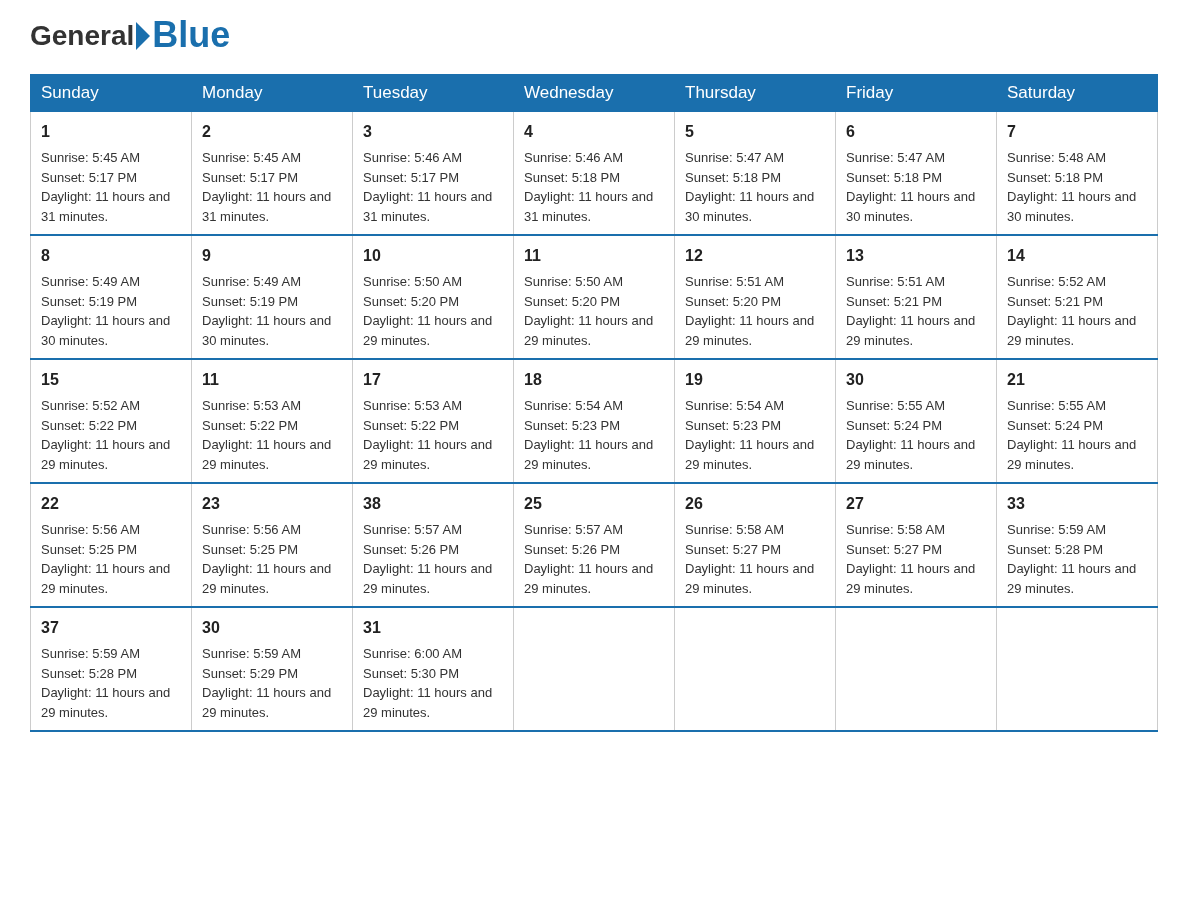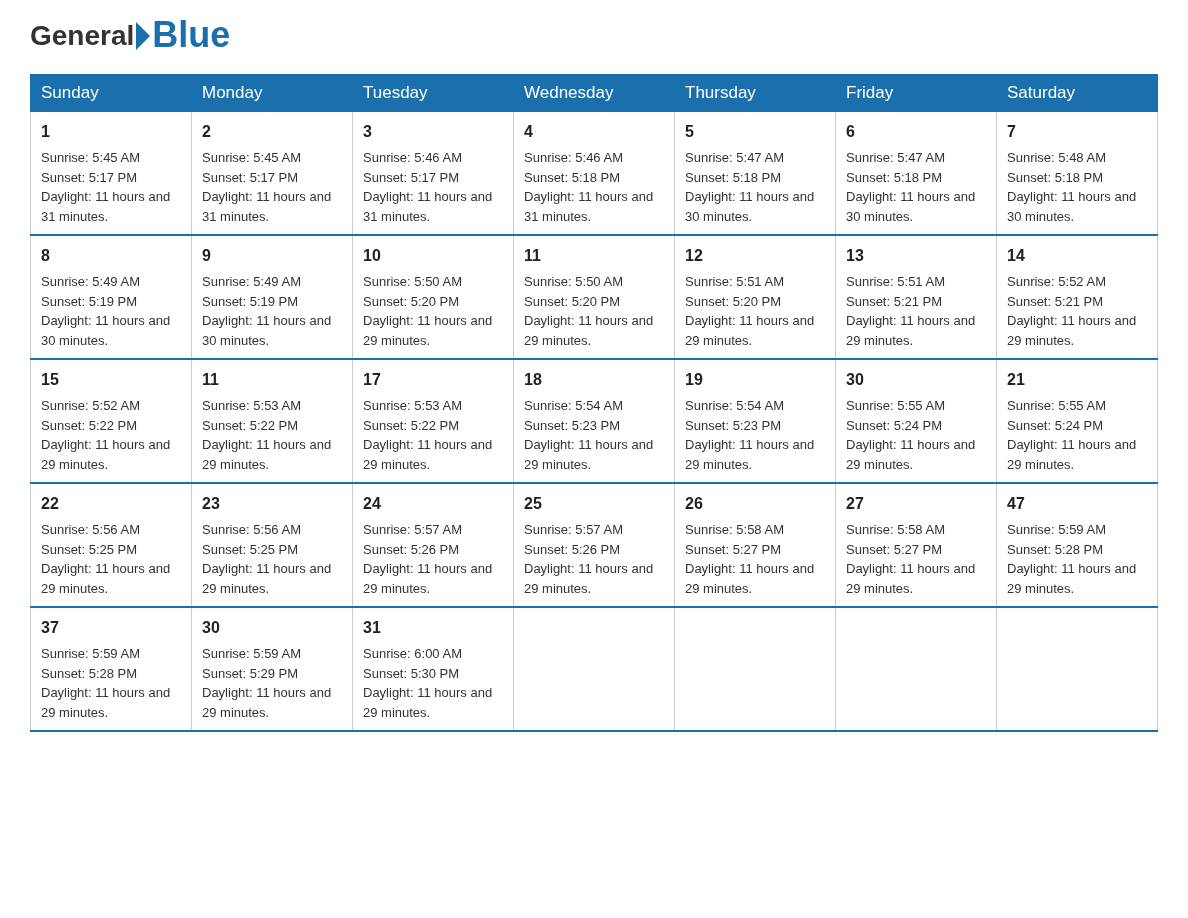--- a/index.html
+++ b/index.html
@@ -128,25 +128,25 @@
         <td><span class="day-number">11</span>Sunrise: 5:53 AM<br>Sunset: 5:22 PM<br>Daylight: 11 hours and 29 minutes.</td>
         <td><span class="day-number">17</span>Sunrise: 5:53 AM<br>Sunset: 5:22 PM<br>Daylight: 11 hours and 29 minutes.</td>
         <td><span class="day-number">18</span>Sunrise: 5:54 AM<br>Sunset: 5:23 PM<br>Daylight: 11 hours and 29 minutes.</td>
         <td><span class="day-number">19</span>Sunrise: 5:54 AM<br>Sunset: 5:23 PM<br>Daylight: 11 hours and 29 minutes.</td>
         <td><span class="day-number">30</span>Sunrise: 5:55 AM<br>Sunset: 5:24 PM<br>Daylight: 11 hours and 29 minutes.</td>
         <td><span class="day-number">21</span>Sunrise: 5:55 AM<br>Sunset: 5:24 PM<br>Daylight: 11 hours and 29 minutes.</td>
       </tr>
       <tr>
         <td><span class="day-number">22</span>Sunrise: 5:56 AM<br>Sunset: 5:25 PM<br>Daylight: 11 hours and 29 minutes.</td>
         <td><span class="day-number">23</span>Sunrise: 5:56 AM<br>Sunset: 5:25 PM<br>Daylight: 11 hours and 29 minutes.</td>
-        <td><span class="day-number">24</span>Sunrise: 5:57 AM<br>Sunset: 5:26 PM<br>Daylight: 11 hours and 29 minutes.</td>
+        <td><span class="day-number">38</span>Sunrise: 5:57 AM<br>Sunset: 5:26 PM<br>Daylight: 11 hours and 29 minutes.</td>
         <td><span class="day-number">25</span>Sunrise: 5:57 AM<br>Sunset: 5:26 PM<br>Daylight: 11 hours and 29 minutes.</td>
         <td><span class="day-number">26</span>Sunrise: 5:58 AM<br>Sunset: 5:27 PM<br>Daylight: 11 hours and 29 minutes.</td>
         <td><span class="day-number">27</span>Sunrise: 5:58 AM<br>Sunset: 5:27 PM<br>Daylight: 11 hours and 29 minutes.</td>
-        <td><span class="day-number">47</span>Sunrise: 5:59 AM<br>Sunset: 5:28 PM<br>Daylight: 11 hours and 29 minutes.</td>
+        <td><span class="day-number">33</span>Sunrise: 5:59 AM<br>Sunset: 5:28 PM<br>Daylight: 11 hours and 29 minutes.</td>
       </tr>
       <tr>
         <td><span class="day-number">37</span>Sunrise: 5:59 AM<br>Sunset: 5:28 PM<br>Daylight: 11 hours and 29 minutes.</td>
         <td><span class="day-number">30</span>Sunrise: 5:59 AM<br>Sunset: 5:29 PM<br>Daylight: 11 hours and 29 minutes.</td>
         <td><span class="day-number">31</span>Sunrise: 6:00 AM<br>Sunset: 5:30 PM<br>Daylight: 11 hours and 29 minutes.</td>
         <td class="empty"></td>
         <td class="empty"></td>
         <td class="empty"></td>
         <td class="empty"></td>
       </tr>

